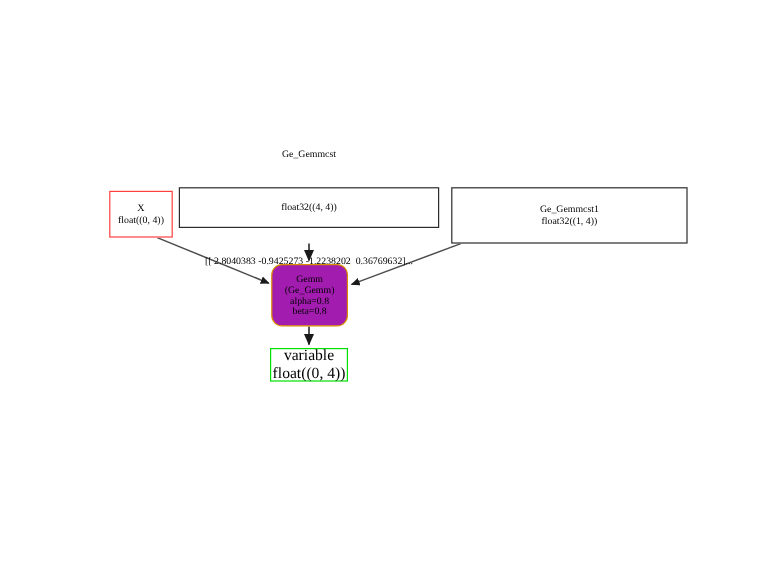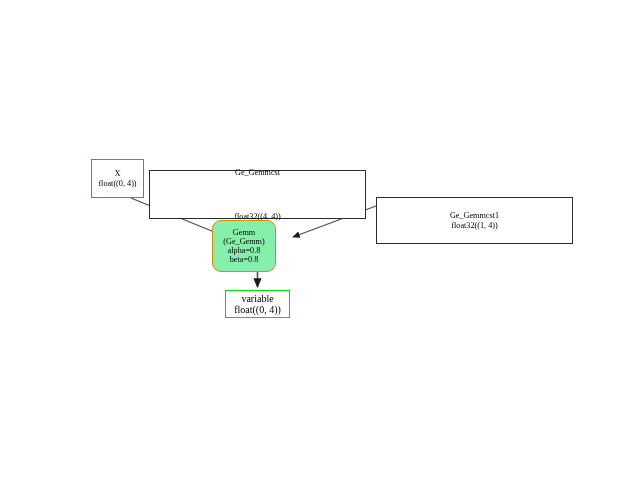--- a/index.html
+++ b/index.html
@@ -58,54 +58,53 @@
   #node-x .line.title {
     font-size: 8.4px;
   }
   
   .node-const {
     border: 1.15px solid #2b2b2b;
     font-size: 8.2px;
   }
   #node-gemmcst {
     left: 149px;
-    top: 170px;
+    top: 156px;
     width: 217px;
-    height: 49px;
+    height: 34px;
     gap: 35px;
   }
   #node-gemmcst1 {
     left: 376px;
     top: 156px;
     width: 197px;
     height: 47px;
-    margin-top: 41px;
   }
   .node-const .line {
     padding: 0 3px;
   }
   
   #node-gemm {
-    left: 212px;
+    left: 226px;
     top: 220px;
     width: 64px;
     height: 52px;
-    background: #86efac;
+    background: #a21caf;
     border: 1.2px solid #d98c00;
     border-radius: 9px;
     font-size: 8.2px;
   }
   
   #node-variable {
     left: 225px;
     top: 290px;
     width: 65px;
     height: 28px;
     border: 1.5px solid #00e000;
-    font-size: 10px;
+    font-size: 13px;
   }
 </style>
 </head>
 <body>
 
 <div id="graph-canvas">
 
   <svg class="edge-layer" width="640" height="480" viewBox="0 0 640 480">
     <defs>
       <marker id="arrowhead" markerWidth="7" markerHeight="7" refX="5.4" refY="2.6" orient="auto" markerUnits="strokeWidth">
@@ -131,20 +130,21 @@
   </svg>
 
   <div class="node" id="node-x">
     <span class="line title">X</span>
     <span class="line">float((0, 4))</span>
   </div>
 
   <div class="node node-const" id="node-gemmcst">
     <span class="line">Ge_Gemmcst</span>
     <span class="line">float32((4, 4))</span>
+    <span class="line">[[ 2.8040383 -0.9425273 -1.2238202  0.36769632]...</span>
   </div>
 
   <div class="node node-const" id="node-gemmcst1">
     <span class="line">Ge_Gemmcst1</span>
     <span class="line">float32((1, 4))</span>
   </div>
 
   <div class="node" id="node-gemm">
     <span class="line">Gemm</span>
     <span class="line">(Ge_Gemm)</span>

